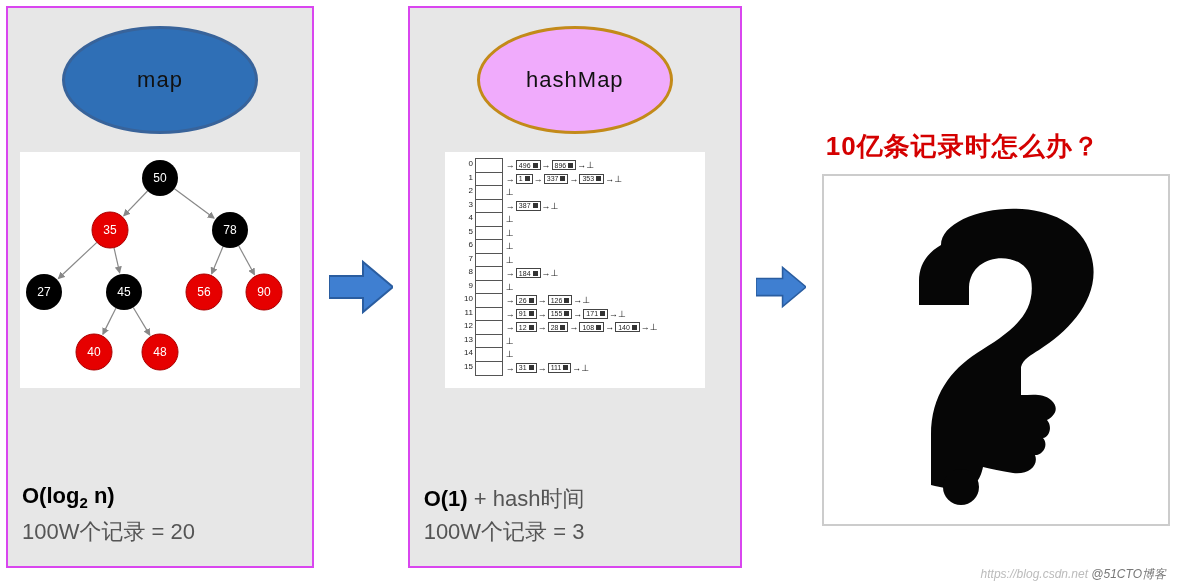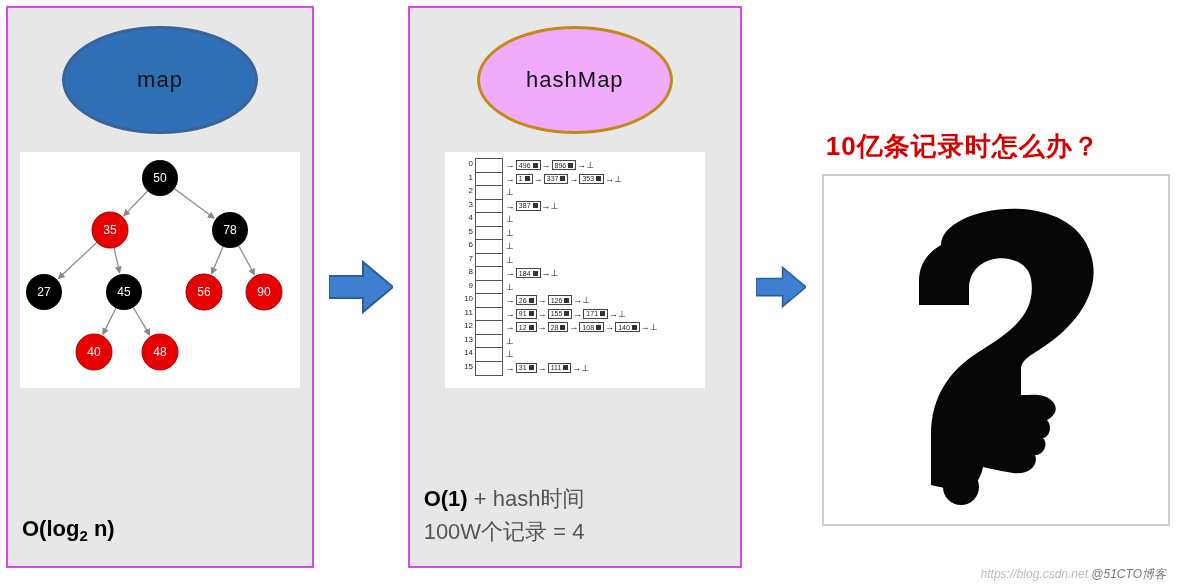--- a/index.html
+++ b/index.html
@@ -133,20 +133,21 @@
             <text x="244" y="144" text-anchor="middle" fill="#fff" font-size="12">90</text>
             <circle cx="74" cy="200" r="18" fill="#e60000" stroke="#a00"></circle>
             <text x="74" y="204" text-anchor="middle" fill="#fff" font-size="12">40</text>
             <circle cx="140" cy="200" r="18" fill="#e60000" stroke="#a00"></circle>
             <text x="140" y="204" text-anchor="middle" fill="#fff" font-size="12">48</text>
           </g>
       </svg>
     </div>
     <div class="caption">
       <span class="b">O(</span><span class="b it">log</span><span class="b it sub">2</span><span class="b"> n)</span><br>
+      <span>100W个记录 = 20</span>
     </div>
   </div>
 
   <div class="arrow-big">
     <svg viewBox="0 0 64 58">
         <polygon points="0,18 34,18 34,4 64,29 34,54 34,40 0,40" fill="#3f7fd1" stroke="#2a5da0" stroke-width="2"></polygon>
       </svg>
   </div>
 
   <div class="panel p2">
@@ -270,21 +271,21 @@
           <div class="chain" style="left: 60px; top: 183.5px;">
             <span class="arr">⊥</span>
           </div>
           <div class="chain" style="left: 60px; top: 197px;">
             <span class="arr">⊥</span>
           </div>
         </div>
     </div>
     <div class="caption">
       <span class="b">O(</span><span class="b it">1</span><span class="b">)</span><span>  + hash时间</span><br>
-      <span>100W个记录 = 4</span>
+      <span>100W个记录 = 3</span>
     </div>
   </div>
 
   <div class="arrow-big" style="width:54px">
     <svg viewBox="0 0 64 58" style="width:50px">
         <polygon points="0,18 34,18 34,4 64,29 34,54 34,40 0,40" fill="#3f7fd1" stroke="#2a5da0" stroke-width="2"></polygon>
       </svg>
   </div>
 
   <div class="right-col">

